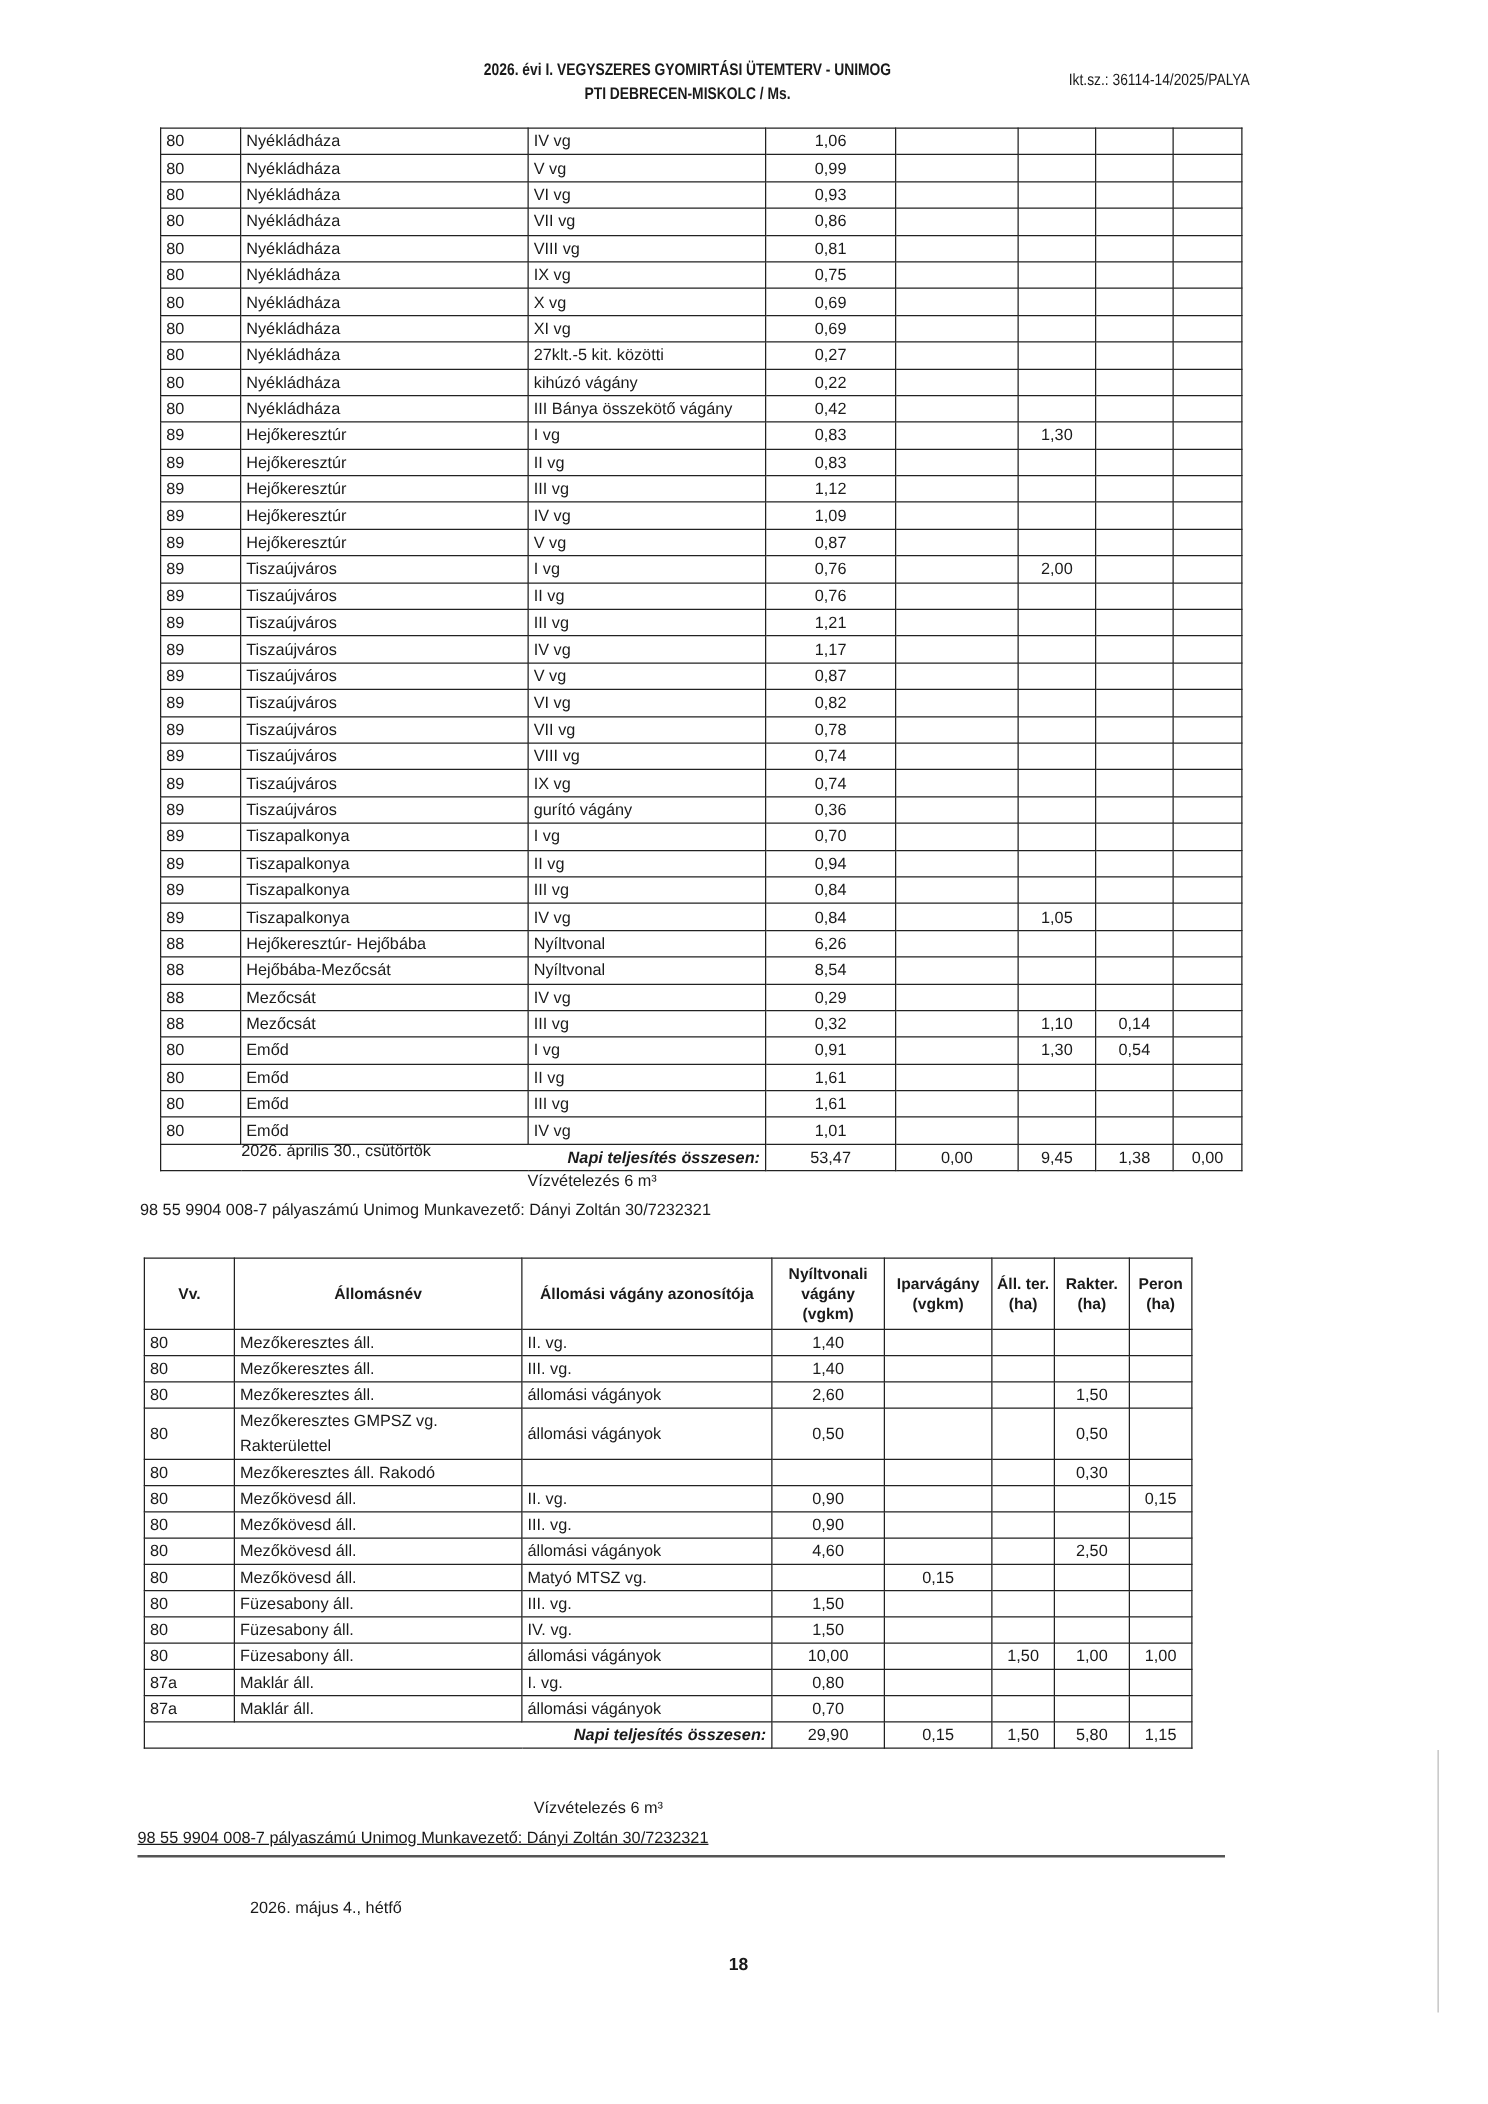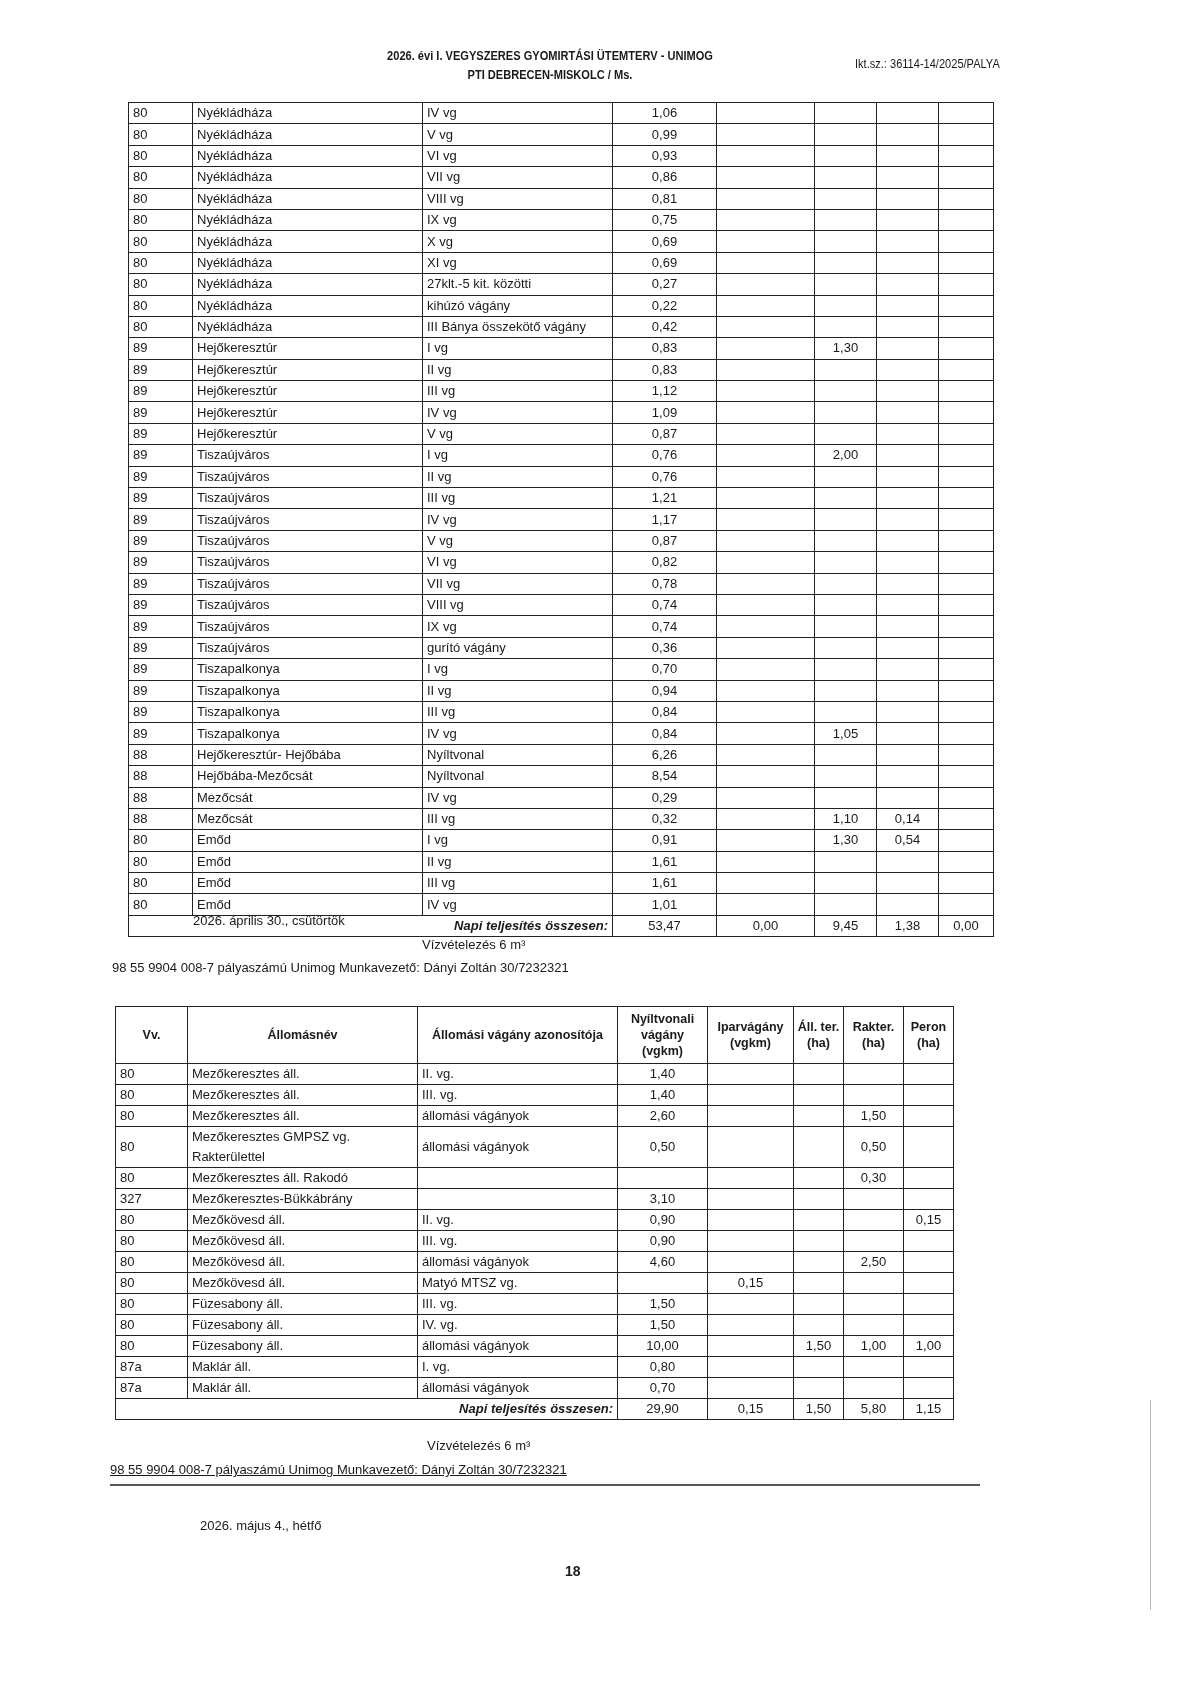--- a/index.html
+++ b/index.html
@@ -12,21 +12,21 @@
   td.vv { }
   td.num { text-align: center; }
   .t1 { left: 128px; top: 102px; }
   .t1 td { height: 20.4px; }
   .t2 { left: 115px; top: 1006px; }
   .t2 th { font-weight: bold; font-size: 12.5px; line-height: 16px; text-align: center; padding: 4px 3px; }
   .total-label { text-align: right; font-style: italic; font-weight: bold; margin-left: 37px; }
   .foot-row { position: absolute; font-size: 13px; }
   .bold { font-weight: normal; }
   .u { text-decoration: underline; }
-  .pagenum { position: absolute; left: 565px; top: 1563px; font-weight: bold; font-size: 14px; }
+  .pagenum { position: absolute; left: 583px; top: 1563px; font-weight: bold; font-size: 14px; }
   .hline { position: absolute; height: 2px; background: #555; }
   .vline { position: absolute; width: 1px; background: #bbb; }
 </style>
 </head>
 <body>
 
 <div class="header">
   <div class="title">
     <div>2026. évi I. VEGYSZERES GYOMIRTÁSI ÜTEMTERV - UNIMOG</div>
     <div>PTI DEBRECEN-MISKOLC / Ms.</div>
@@ -511,30 +511,20 @@
         <td class="vv">80</td>
         <td class="">Mezőkeresztes áll. Rakodó</td>
         <td class=""></td>
         <td class="num"></td>
         <td class="num"></td>
         <td class="num"></td>
         <td class="num">0,30</td>
         <td class="num"></td>
       </tr>
       <tr>
-        <td class="vv">327</td>
-        <td class="">Mezőkeresztes-Bükkábrány</td>
-        <td class=""></td>
-        <td class="num">3,10</td>
-        <td class="num"></td>
-        <td class="num"></td>
-        <td class="num"></td>
-        <td class="num"></td>
-      </tr>
-      <tr>
         <td class="vv">80</td>
         <td class="">Mezőkövesd áll.</td>
         <td class="">II. vg.</td>
         <td class="num">0,90</td>
         <td class="num"></td>
         <td class="num"></td>
         <td class="num"></td>
         <td class="num">0,15</td>
       </tr>
       <tr>

